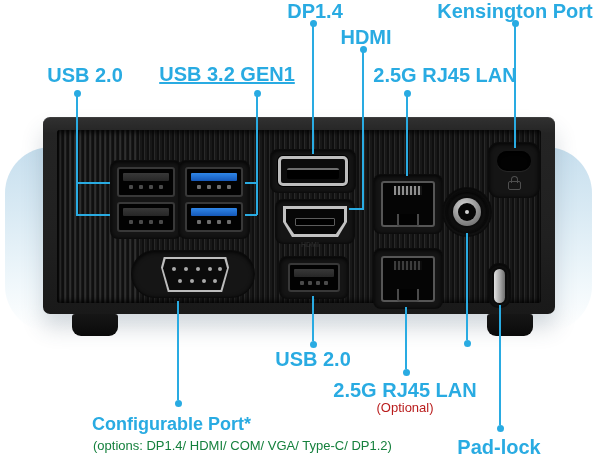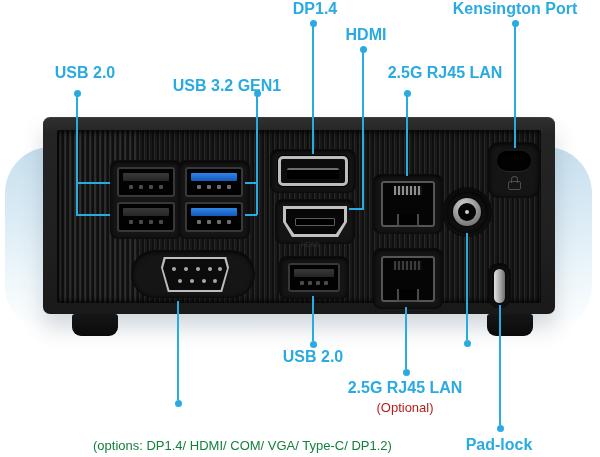--- a/index.html
+++ b/index.html
@@ -97,21 +97,21 @@
     background:#bdbdbd;clip-path:polygon(4% 0,96% 0,100% 30%,90% 100%,10% 100%,0 30%);}
   .db9 .in{position:absolute;left:2px;top:2px;right:2px;bottom:2px;background:#0b0b0b;
     clip-path:polygon(4% 0,96% 0,100% 30%,90% 100%,10% 100%,0 30%);}
   .db9 i{position:absolute;width:4px;height:4px;border-radius:50%;background:#a9a9a9;}
   
   .lv{position:absolute;width:2px;background:#29abe2;z-index:6;}
   .lh{position:absolute;height:2px;background:#29abe2;z-index:6;}
   .dot{position:absolute;width:7px;height:7px;border-radius:50%;background:#29abe2;z-index:6;}
   
   .lbl{
-    position:absolute;color:#29abe2;font-size:16px;font-weight:bold;letter-spacing:0;
+    position:absolute;color:#29abe2;font-size:20px;font-weight:bold;letter-spacing:0;
     transform:translateX(-50%);white-space:nowrap;z-index:7;
   }
   .note{position:absolute;color:#b91c1c;font-size:13px;transform:translateX(-50%);white-space:nowrap;z-index:7;}
   .lbl-left{position:absolute;color:#29abe2;font-size:18px;font-weight:bold;white-space:nowrap;z-index:7;}
   .note-left{position:absolute;color:#15803d;font-size:13px;white-space:nowrap;z-index:7;}
   
   .emboss{position:absolute;color:#2f2f2f;font-size:7px;font-weight:bold;z-index:3;}
 </style>
 </head>
 <body>
@@ -263,24 +263,25 @@
   <div class="lv" style="left:466px;top:233px;height:107px;"></div>
   <div class="dot" style="left:464px;top:340px;"></div>
 
   <div class="lv" style="left:499px;top:305px;height:120px;"></div>
   <div class="dot" style="left:497px;top:425px;"></div>
 
   <div class="lv" style="left:177px;top:301px;height:99px;"></div>
   <div class="dot" style="left:175px;top:400px;"></div>
 
   <div class="lbl" style="left:85px;top:64px;">USB 2.0</div>
-  <div class="lbl" style="left:227px;top:77px;">USB 3.2 GEN1</div>
+  <div class="lbl" style="left:227px;top:63px;text-decoration:underline;">USB 3.2 GEN1</div>
   <div class="lbl" style="left:315px;top:0px;">DP1.4</div>
   <div class="lbl" style="left:366px;top:26px;">HDMI</div>
   <div class="lbl" style="left:515px;top:0px;">Kensington Port</div>
   <div class="lbl" style="left:445px;top:64px;">2.5G RJ45 LAN</div>
   <div class="lbl" style="left:313px;top:348px;">USB 2.0</div>
   <div class="lbl" style="left:405px;top:379px;">2.5G RJ45 LAN</div>
   <div class="note" style="left:405px;top:400px;">(Optional)</div>
   <div class="lbl" style="left:499px;top:436px;">Pad-lock</div>
+  <div class="lbl-left" style="left:92px;top:414px;">Configurable Port*</div>
   <div class="note-left" style="left:93px;top:438px;">(options: DP1.4/ HDMI/ COM/ VGA/ Type-C/ DP1.2)</div>
 
 </div>
 
 </body></html>

